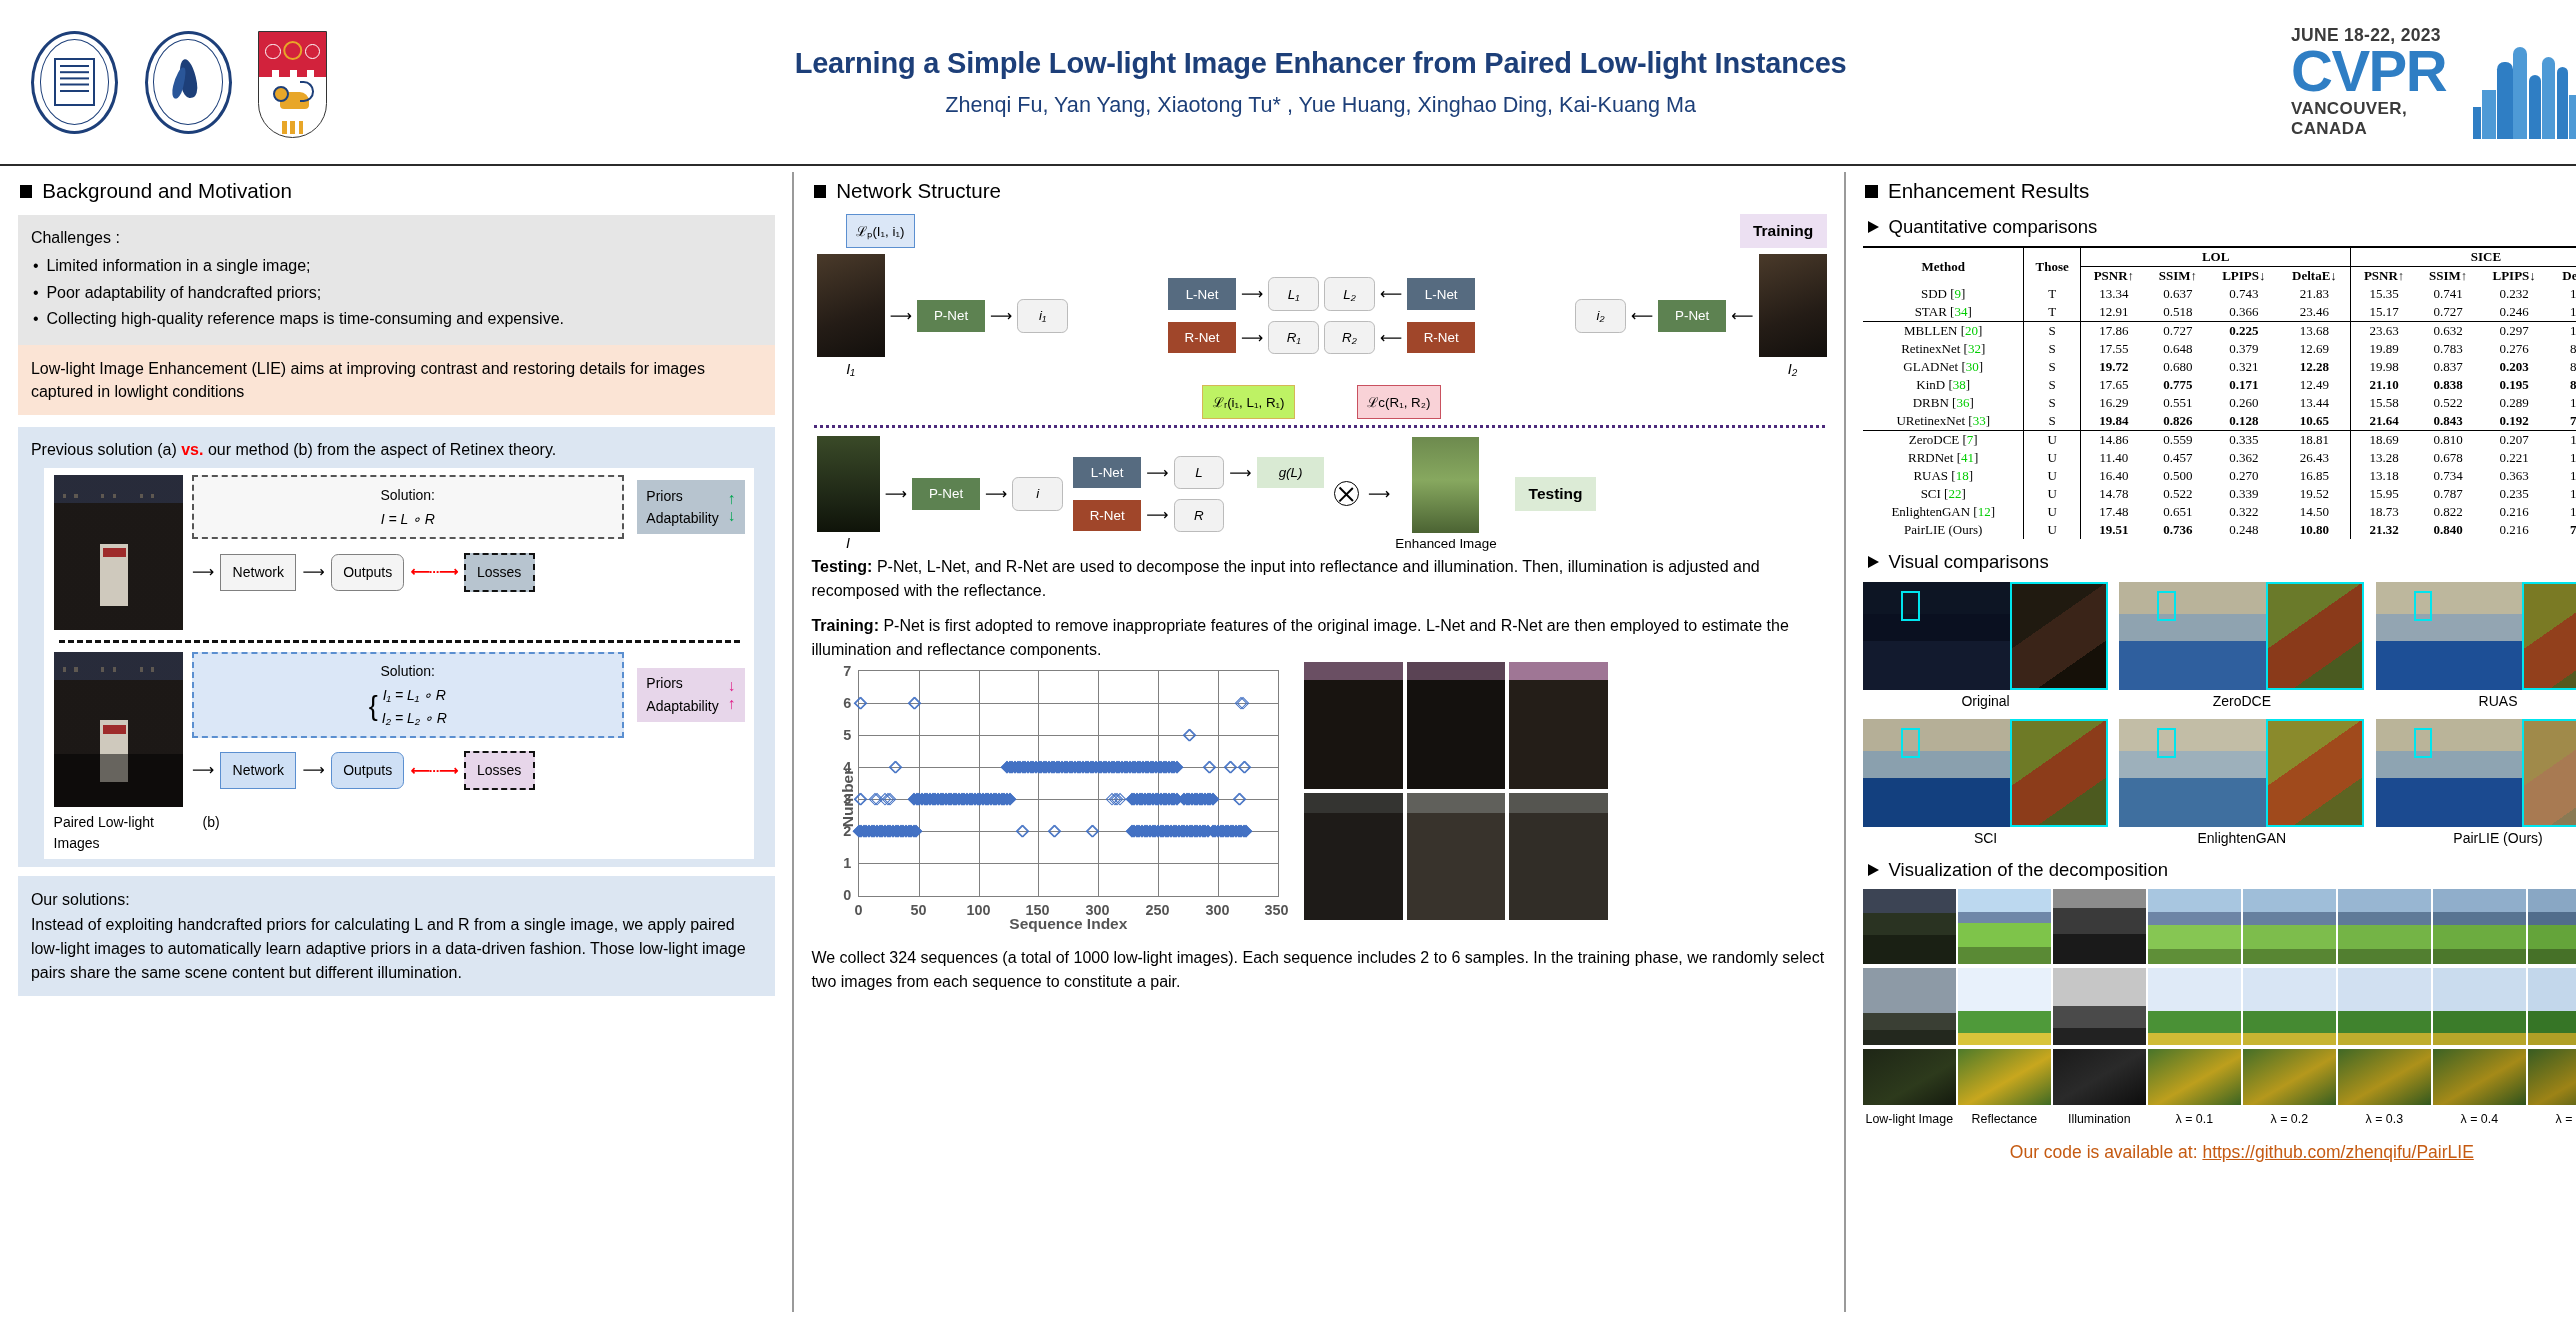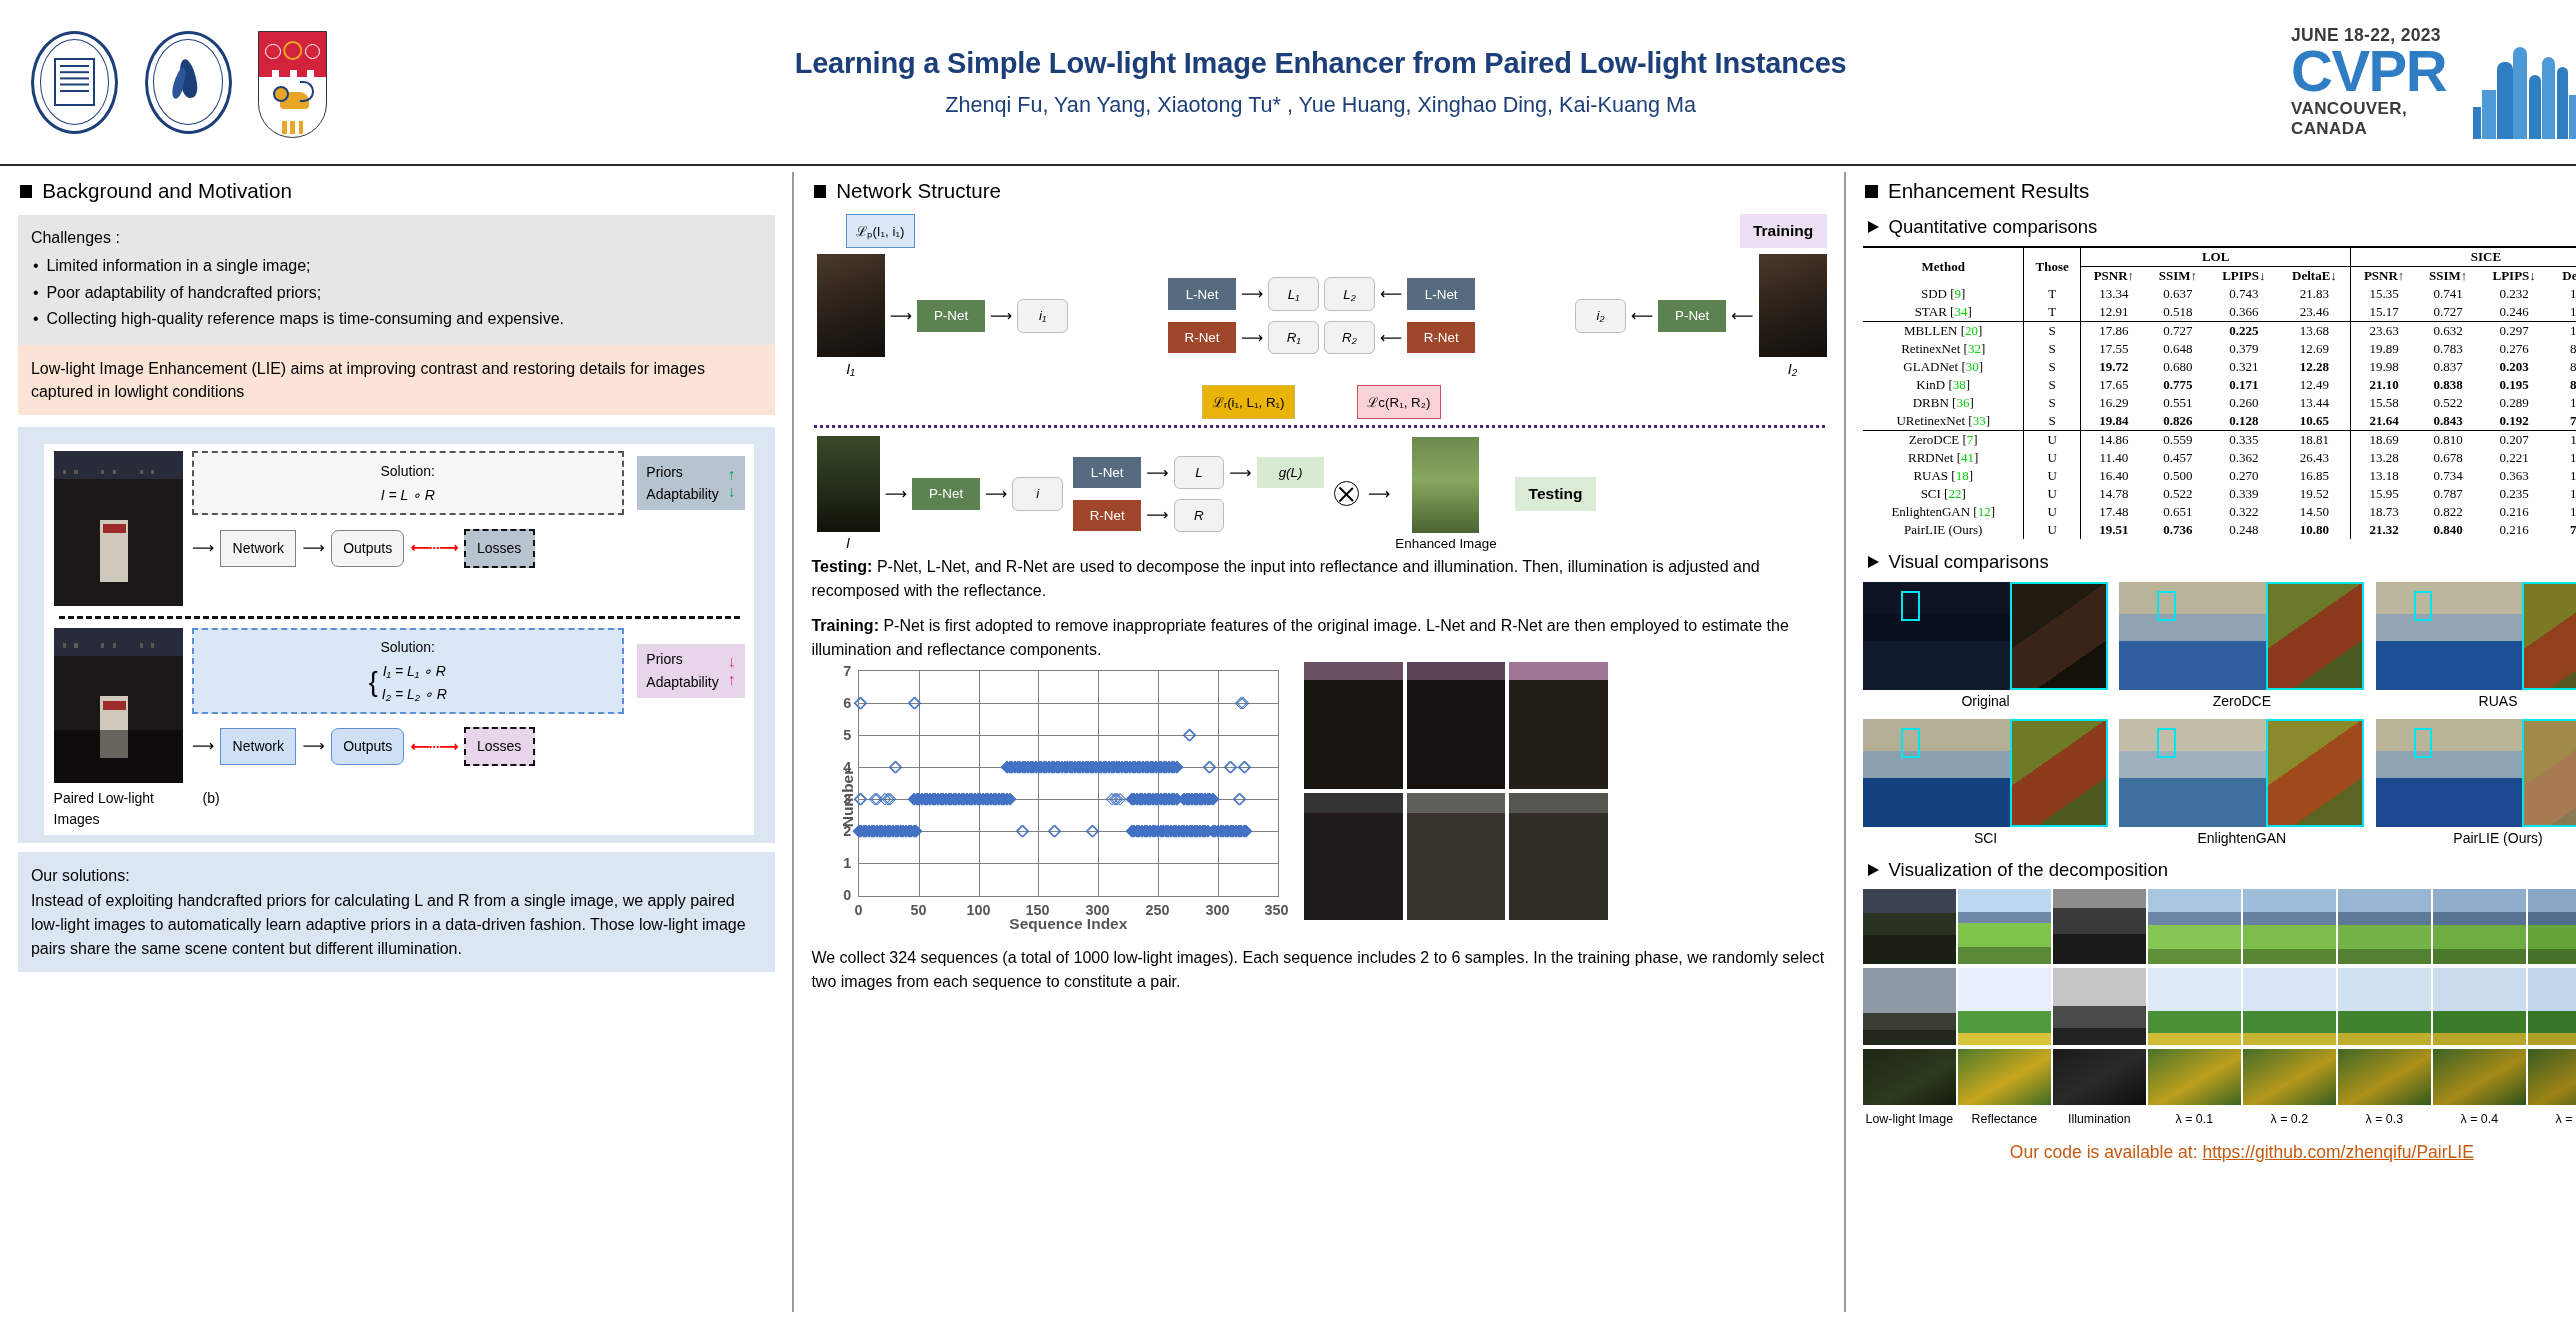--- a/index.html
+++ b/index.html
@@ -96,21 +96,21 @@
   .netfig{position:relative;margin:3.1px 0 0 5.2px;}
   .nrow{display:flex;align-items:center;}
   .nb{font-size:13.4px;color:#fff;padding:8.2px 9.3px;text-align:center;min-width:49px;}
   .nb.green{background:#5d8251;}
   .nb.slate{background:#566b80;}
   .nb.rust{background:#a0462a;}
   .nb.lgreen{background:#d9ead3;color:#000;}
   .nb.white{background:#f2f2f2;color:#000;border:1px solid #bbb;border-radius:6.2px;min-width:30px;}
   .losbox{font-size:13.4px;padding:7.2px 9.3px;text-align:center;}
   .losbox.lp{background:#dbe7f7;border:1px solid #5b8fd0;}
-  .losbox.lr{background:#eab308;border:1px solid #d6b656;}
+  .losbox.lr{background:#bef264;border:1px solid #d6b656;}
   .losbox.lc{background:#f9d2d7;border:1px solid #c9515f;}
   .tag{font-size:15.5px;font-weight:bold;padding:8.2px 13.4px;text-align:center;}
   .tag.train{background:#ece0f2;}
   .tag.test{background:#dcebd6;}
   .imgph{background:#1a1a1a;position:relative;overflow:hidden;}
   .imgph.warm{background:linear-gradient(160deg,#4a3a2a,#241c16 60%,#120f0c);}
   .imgph.green{background:linear-gradient(180deg,#3a4a28,#1c2414 70%,#0f1309);}
   .imgph.bright{background:linear-gradient(180deg,#6d8a4e,#87a85f 45%,#4b6333);}
   .dotline{height:0;border-top:3.6px dotted #4b2a7b;margin:6.2px 2.1px 8.2px 2.1px;}
 
@@ -235,20 +235,23 @@
           <li>Poor adaptability of handcrafted priors;</li>
           <li>Collecting high-quality reference maps is time-consuming and expensive.</li>
         </ul>
       </div>
 
       <div class="box peach">
         <span>Low-light Image Enhancement (LIE) aims at improving contrast and restoring details for images captured in lowlight conditions</span>
       </div>
 
       <div class="box blue" style="margin-top:11.3px;padding-bottom:8.2px;">
+        <div class="txt">
+          <span>Previous solution (a) </span><span class="vs">vs.</span><span> our method (b) from the aspect of Retinex theory.</span>
+        </div>
 
         <div class="retfig">
           <div class="retrow" style="align-items:flex-start;">
             <div class="photo" style="width:129px;height:155px;">
               <div class="bd"></div>
               <div class="win" style="left:9.3px;top:18.5px;"></div>
                 <div class="win" style="left:20.6px;top:18.5px;"></div>
               <div class="win" style="left:47px;top:18.5px;"></div>
                 <div class="win" style="left:59px;top:18.5px;"></div>
               <div class="win" style="left:86px;top:18.5px;"></div>

